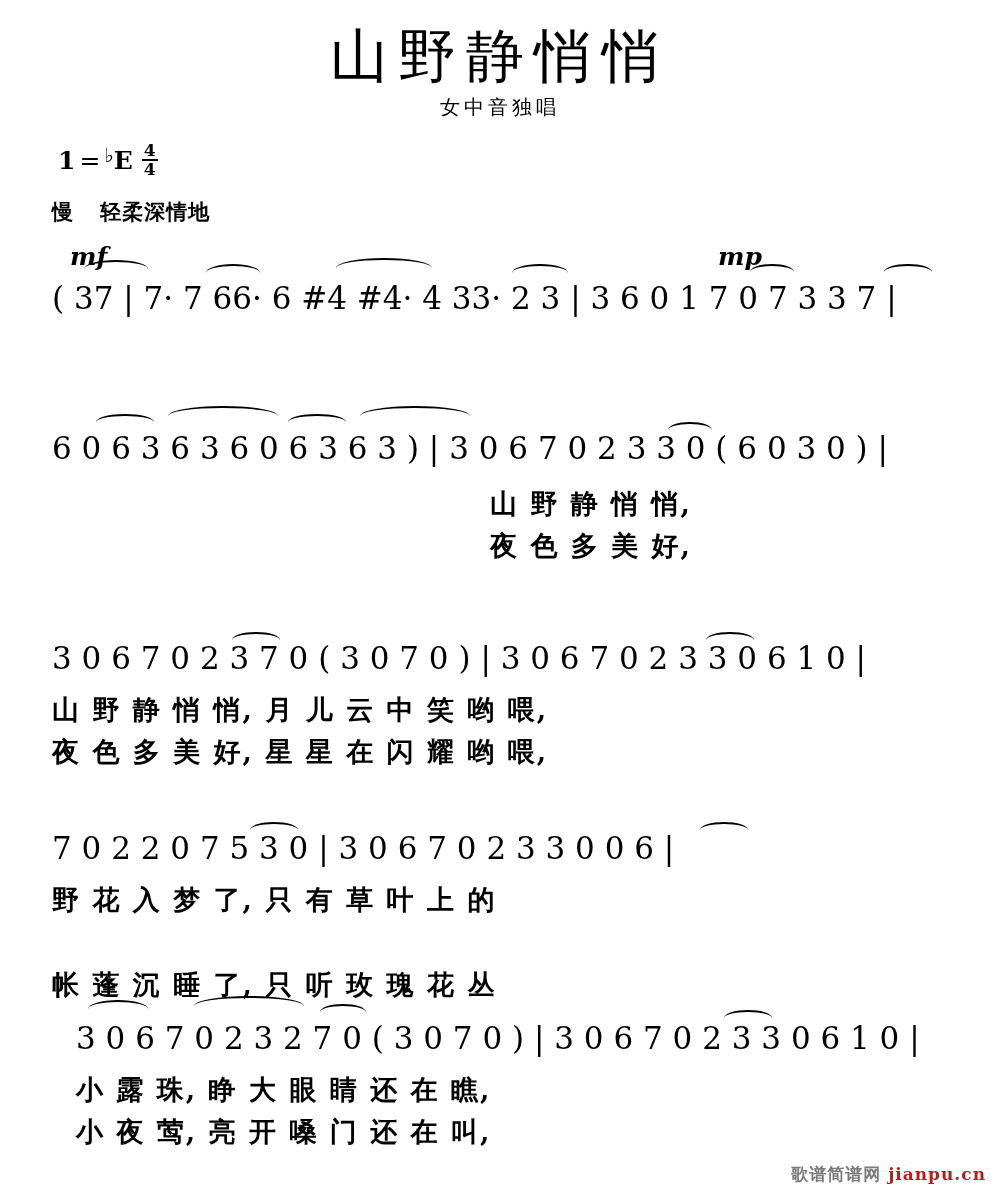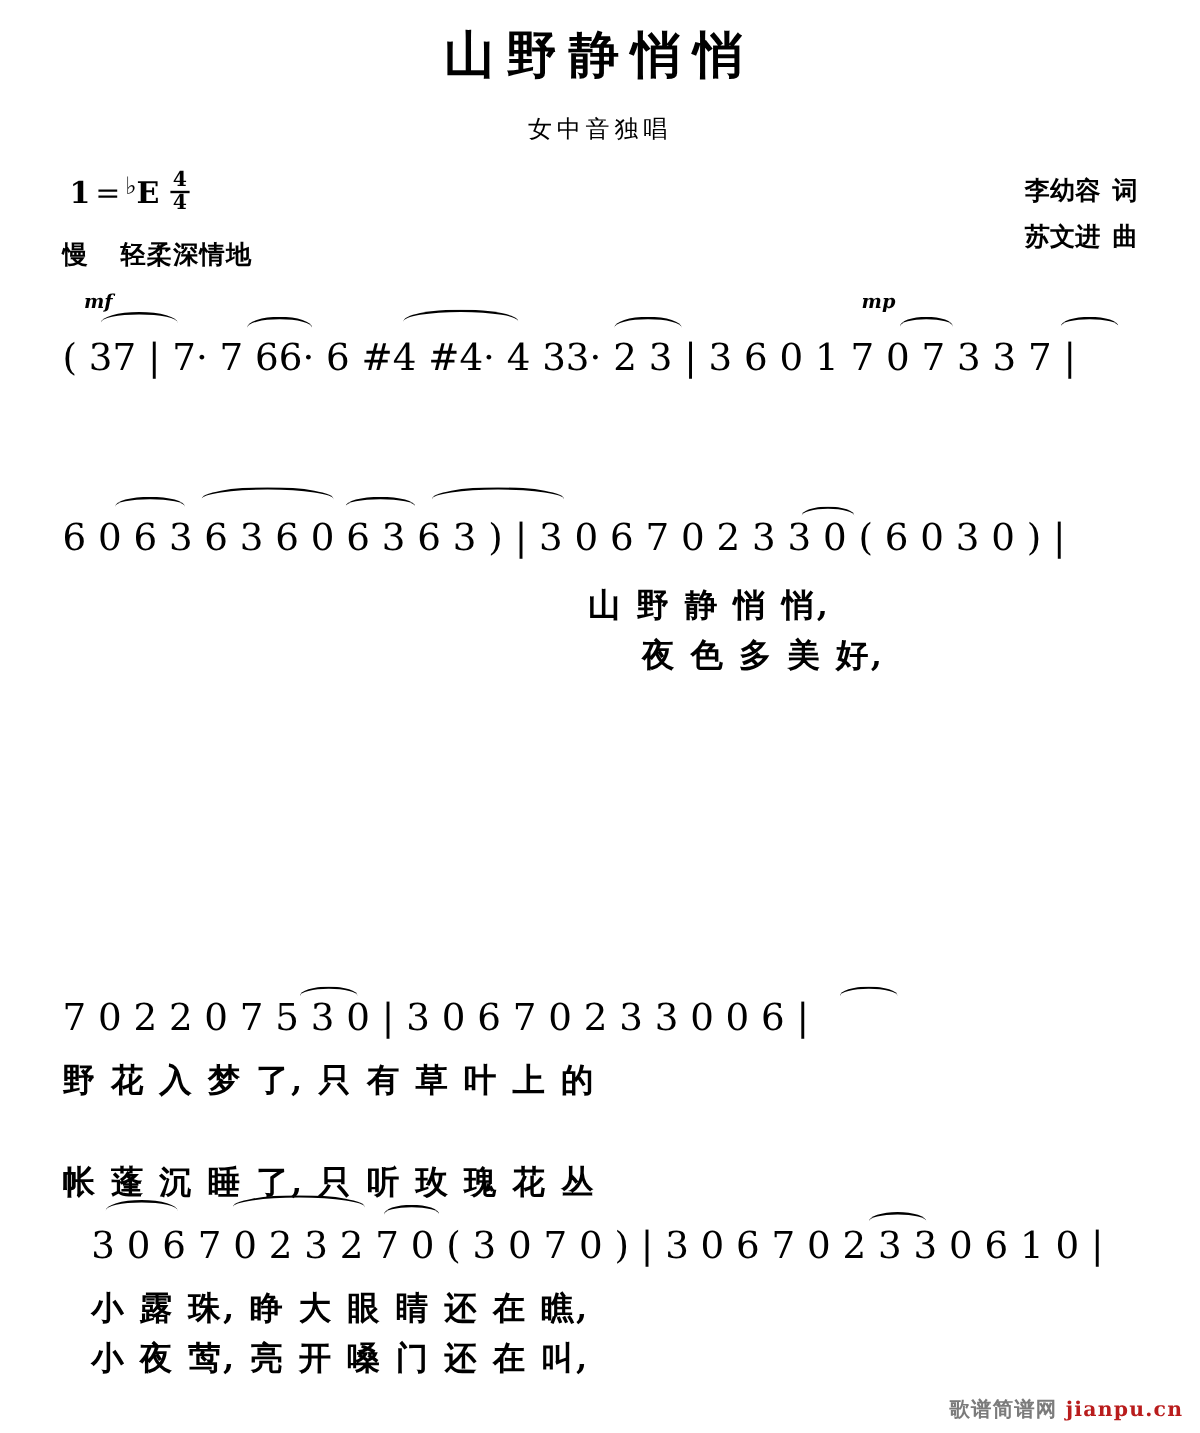--- a/index.html
+++ b/index.html
@@ -18,23 +18,23 @@
   .sheet {
     position: absolute;
     inset: 0;
   }
   .title {
     position: absolute;
     top: 18px;
     left: 0;
     width: 1000px;
     text-align: center;
-    font-size: 42px;
+    font-size: 58px;
     letter-spacing: 10px;
-    font-weight: bold;
+    font-weight: normal;
     font-family: "DejaVu Serif", serif;
   }
   .subtitle {
     position: absolute;
     top: 94px;
     left: 0;
     width: 1000px;
     text-align: center;
     font-size: 20px;
     letter-spacing: 4px;
@@ -104,21 +104,21 @@
     left: 52px;
     font-size: 27px;
     letter-spacing: 2px;
     font-weight: bold;
     white-space: nowrap;
   }
   .dyn {
     position: absolute;
     font-style: italic;
     font-weight: bold;
-    font-size: 16px;
+    font-size: 25px;
     font-family: "DejaVu Serif", serif;
   }
   .slur {
     position: absolute;
     border-top: 2px solid #000;
     border-radius: 50%;
     height: 12px;
   }
   .watermark {
     position: absolute;
@@ -148,28 +148,20 @@
       <span class="num">4</span>
       <span class="den">4</span>
     </span>
   </div>
 
   <div class="tempo">
     <span>慢</span>
     <span class="word2">轻柔深情地</span>
   </div>
 
-  <div class="credits">
-    <div>
-      <span>李幼容</span><span class="role">词</span>
-    </div>
-    <div>
-      <span>苏文进</span><span class="role">曲</span>
-    </div>
-  </div>
 
   <div class="system" style="top:238px;height:130px;">
     <div class="dyn" style="left:70px; top:4px;">mf</div>
     <div class="dyn" style="left:718px; top:4px;">mp</div>
 
     <div class="slur" style="left:84px; top:22px; width:64px; height:16px;"></div>
     <div class="slur" style="left:206px; top:26px; width:54px; height:16px;"></div>
     <div class="slur" style="left:336px; top:20px; width:96px; height:18px;"></div>
     <div class="slur" style="left:512px; top:26px; width:56px; height:16px;"></div>
     <div class="slur" style="left:750px; top:26px; width:44px; height:14px;"></div>
@@ -184,23 +176,33 @@
     <div class="slur" style="left:96px; top:14px; width:58px; height:14px;"></div>
     <div class="slur" style="left:168px; top:6px; width:110px; height:18px;"></div>
     <div class="slur" style="left:288px; top:14px; width:58px; height:14px;"></div>
     <div class="slur" style="left:360px; top:6px; width:110px; height:18px;"></div>
     <div class="slur" style="left:668px; top:22px; width:44px; height:14px;"></div>
 
     <div class="notes" style="top:30px; font-size:31px;">
       <span>6 0 6 3 6 3 6 0 6 3 6 3 ) | 3 0 6 7 0 2 3 3 0 ( 6 0 3 0 ) |</span>
     </div>
     <div class="lyric-line" style="top:86px; left:490px;">山  野 静  悄  悄,</div>
-    <div class="lyric-line" style="top:128px; left:490px;margin-left:45px;">夜  色 多  美  好,</div>
-  </div>
-
+    <div class="lyric-line" style="top:128px; left:490px;">夜  色 多  美  好,</div>
+  </div>
+
+  <div class="system" style="top:610px;height:180px;">
+    <div class="slur" style="left:232px; top:22px; width:48px; height:14px;"></div>
+    <div class="slur" style="left:706px; top:22px; width:48px; height:14px;"></div>
+
+    <div class="notes" style="top:30px; font-size:31px;">
+      <span>3 0 6 7 0 2 3 7 0 ( 3 0 7 0 ) | 3 0 6 7 0 2 3 3 0 6 1 0 |</span>
+    </div>
+    <div class="lyric-line" style="top:82px;">山  野 静  悄  悄,      月  儿 云  中  笑  哟 喂,</div>
+    <div class="lyric-line" style="top:124px;">夜  色 多  美  好,      星  星 在  闪  耀  哟 喂,</div>
+  </div>
 
   <div class="system" style="top:800px;height:180px;">
     <div class="slur" style="left:250px; top:22px; width:48px; height:14px;"></div>
     <div class="slur" style="left:700px; top:22px; width:48px; height:14px;"></div>
 
     <div class="notes" style="top:30px; font-size:31px;">
       <span>7 0 2 2 0 7 5 3   0 | 3 0 6 7 0 2 3 3 0 0 6 |</span>
     </div>
     <div class="lyric-line" style="top:82px;">野  花 入  梦  了,      只  有 草  叶  上    的</div>
     <div class="lyric-line" style="top:124px;margin-top:43px;">帐  蓬 沉  睡  了,      只  听 玫  瑰  花    丛</div>

